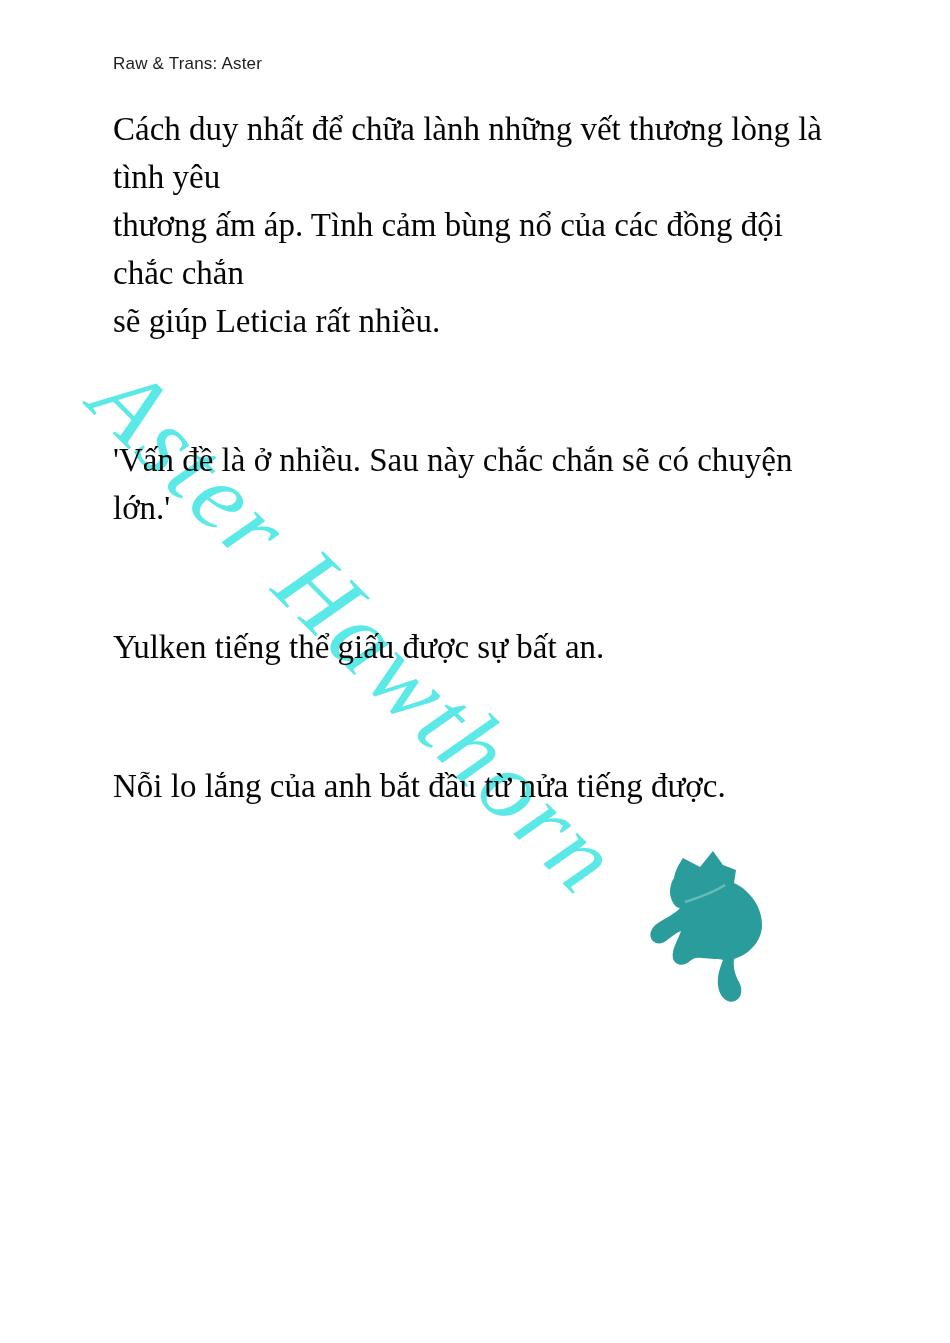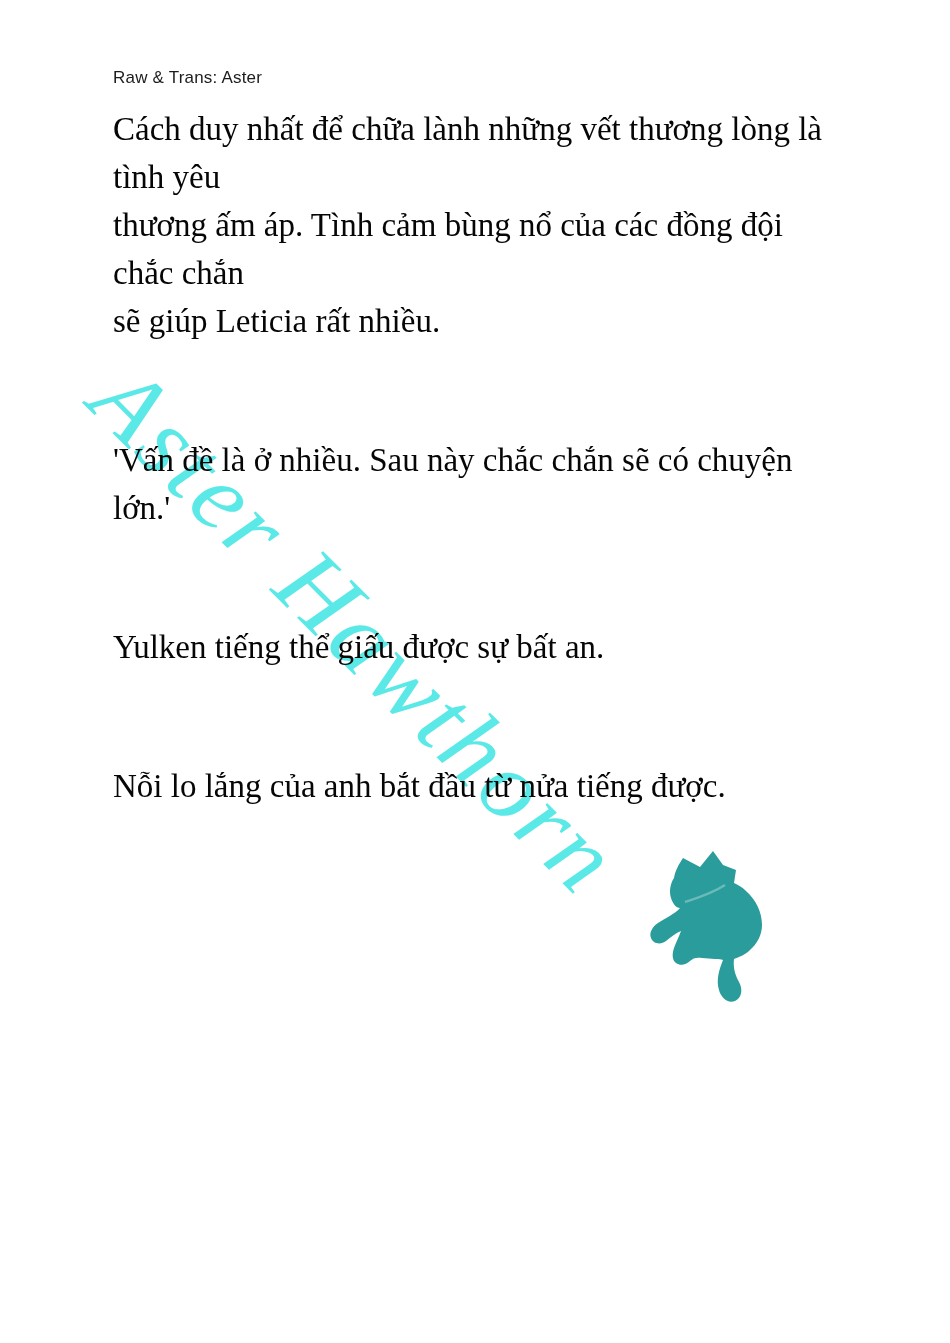--- a/index.html
+++ b/index.html
@@ -8,21 +8,21 @@
     width: 950px;
     height: 1343px;
     margin: 0 auto;
     background: #ffffff;
     overflow: hidden;
     font-family: "Liberation Serif", serif;
   }
   .credit {
     position: absolute;
     left: 113px;
-    top: 68px;
+    top: 54px;
     font-family: "Liberation Sans", sans-serif;
     font-size: 17px;
     color: #1c1c1c;
     letter-spacing: 0.2px;
   }
   .watermark {
     position: absolute;
     left: 150px;
     top: 342px;
     transform: rotate(45deg);

